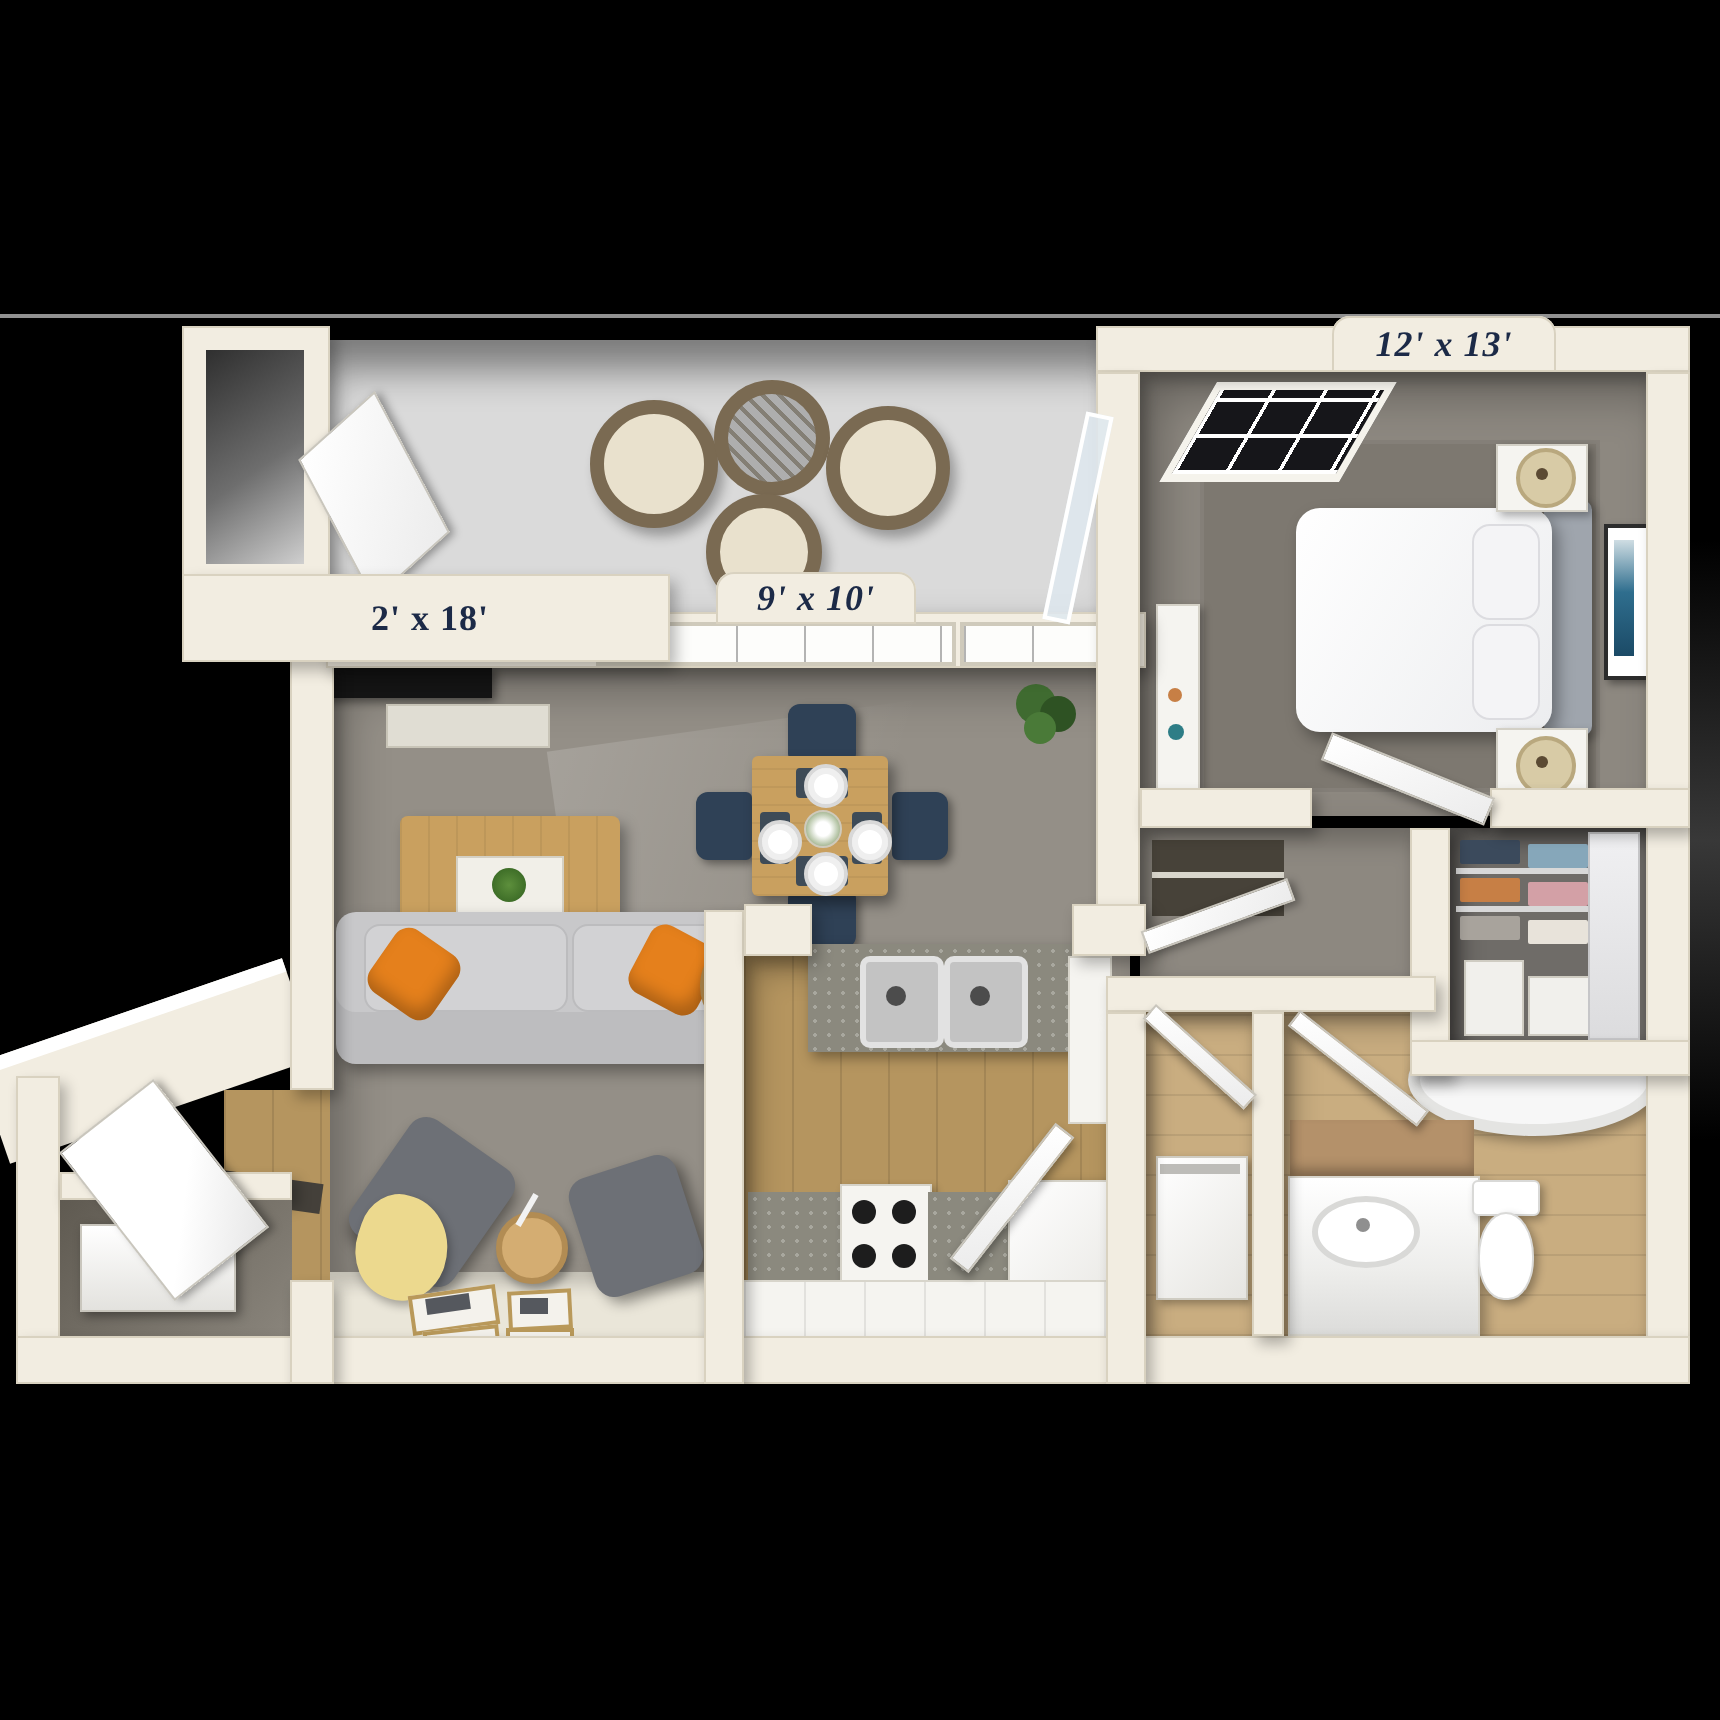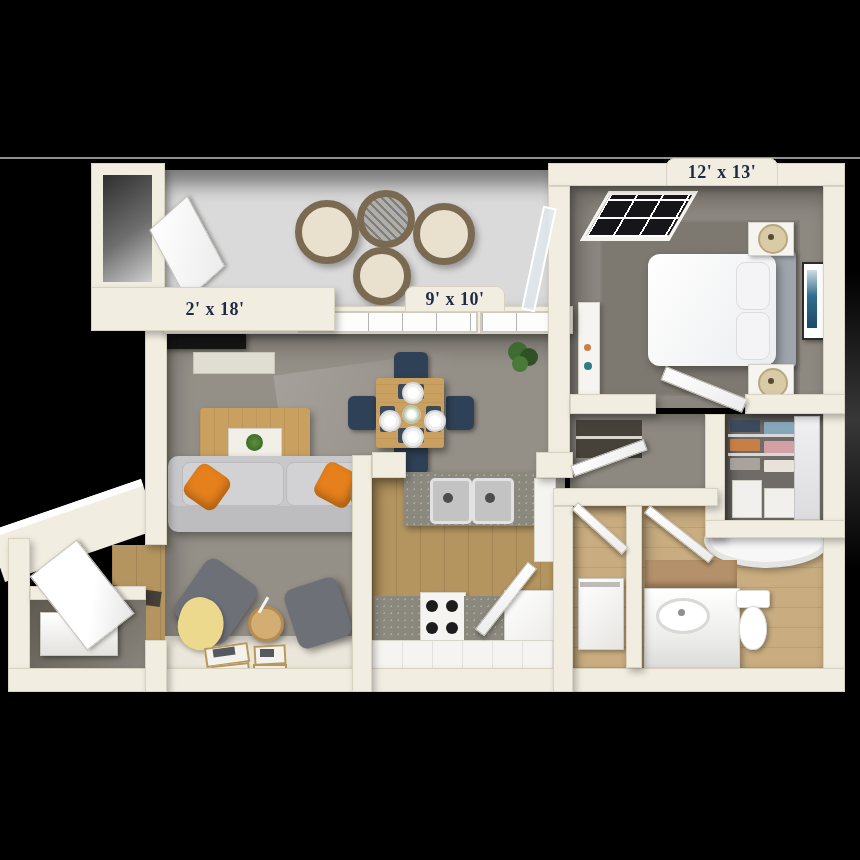--- a/index.html
+++ b/index.html
@@ -12,21 +12,21 @@
   }
   html,body{margin:0;padding:0;}
   body{width:860px;height:860px;background:var(--background);position:relative;overflow:hidden;
        font-family:"Liberation Serif",serif;}
   .abs{position:absolute;}
   .wall{position:absolute;background:var(--wall);
         box-shadow:inset 0 0 0 1px var(--wallEdge), 3px 4px 7px rgba(0,0,0,.28);}
   .floor{position:absolute;}
   .tab{position:absolute;background:var(--wall);border-radius:9px 9px 0 0;
        display:flex;align-items:center;justify-content:center;
-       box-shadow:inset 0 0 0 1px var(--wallEdge);}
+       box-shadow:inset 0 0 0 1px var(--wallEdge);font-style:italic;}
   .dimlabel{color:var(--labelText);font-size:18px;font-weight:600;letter-spacing:.5px;
        display:flex;align-items:center;justify-content:center;position:absolute;}
   .door{position:absolute;background:linear-gradient(135deg,#ffffff,#ececec);
         border:1px solid #c9c6bd;box-shadow:2px 2px 4px rgba(0,0,0,.35);}
   .circle{border-radius:50%;position:absolute;}
   .carpet-shade{box-shadow:inset 10px 12px 22px rgba(0,0,0,.28);}
   .woodgrain{background-image:repeating-linear-gradient(90deg,rgba(0,0,0,.10) 0 1px,transparent 1px 24px);}
   .plank-v{background-image:repeating-linear-gradient(0deg,rgba(0,0,0,.08) 0 1px,transparent 1px 20px);}
   .window-strip{position:absolute;background:#fdfdfb;border:2px solid #cfcabb;
         background-image:repeating-linear-gradient(90deg,rgba(140,140,140,.65) 0 1px,transparent 1px 34px);}
@@ -230,16 +230,16 @@
             background-image:linear-gradient(135deg,#ffffff 60%,#e6e6e6),repeating-linear-gradient(0deg,rgba(0,0,0,.06) 0 2px,transparent 2px 18px);"></div>
 <div class="door" style="left:660px;top:382px;width:86px;height:13px;transform:rotate(22deg);"></div>
 <div class="door" style="left:570px;top:452px;width:76px;height:10px;transform:rotate(-20deg);"></div>
 <div class="door" style="left:500px;top:556px;width:10px;height:84px;transform:rotate(38deg);"></div>
 <div class="door" style="left:578px;top:502px;width:66px;height:8px;transform:rotate(42deg);transform-origin:left top;"></div>
 <div class="door" style="left:650px;top:505px;width:80px;height:8px;transform:rotate(38deg);transform-origin:left top;"></div>
 
 <div class="tab" style="left:666px;top:158px;width:112px;height:28px;">
   <span class="dimlabel" style="position:static;">12' x 13'</span>
 </div>
-<div class="tab" style="left:358px;top:286px;width:100px;height:26px;margin-left:47px;">
+<div class="tab" style="left:358px;top:286px;width:100px;height:26px;">
   <span class="dimlabel" style="position:static;">9' x 10'</span>
 </div>
 <div class="dimlabel" style="left:160px;top:298px;width:110px;height:22px;">2' x 18'</div>
 
 </body></html>

